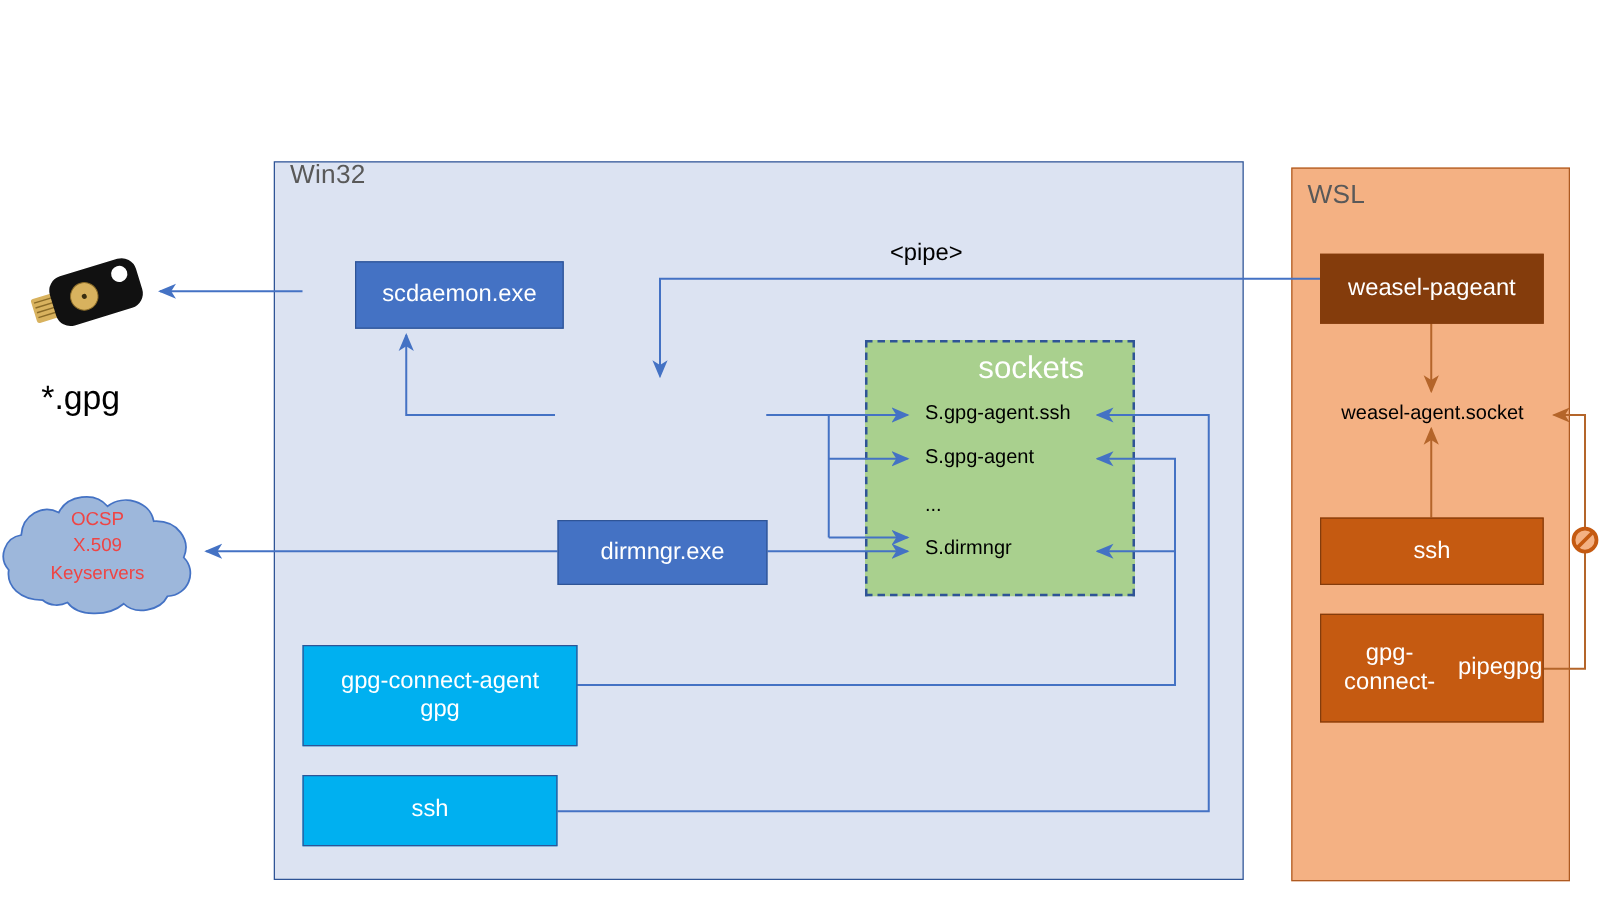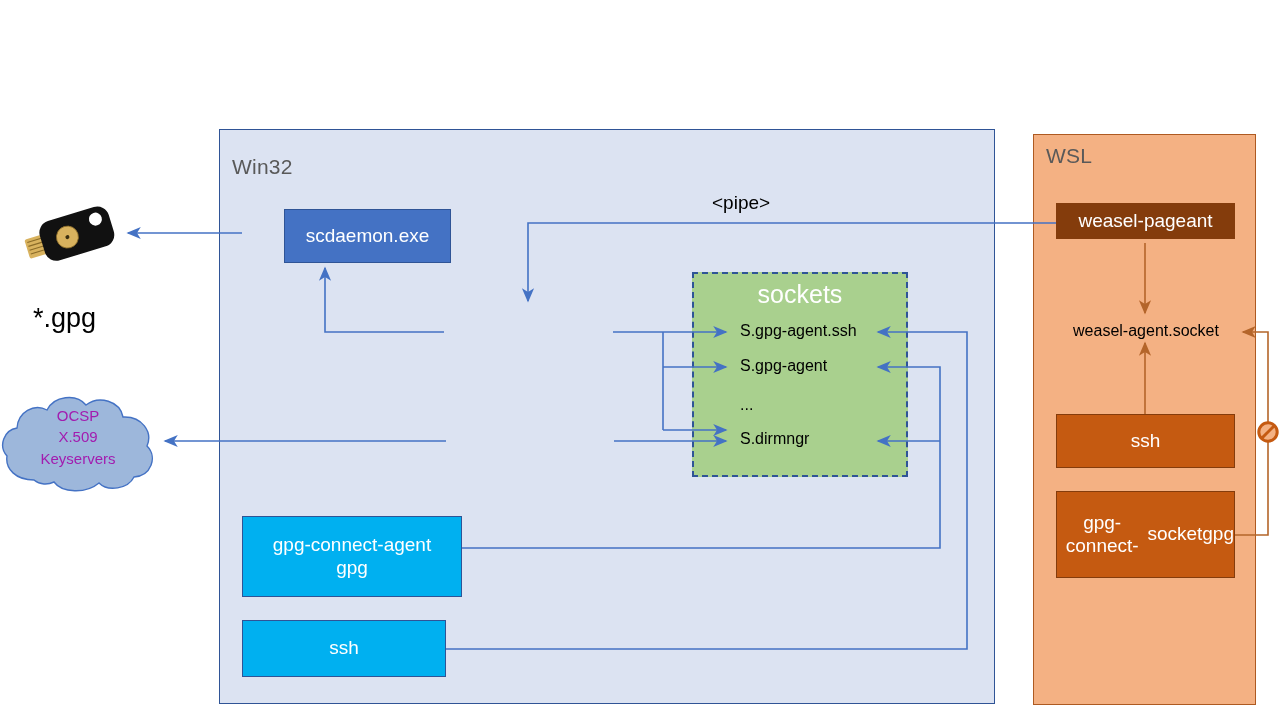--- a/index.html
+++ b/index.html
@@ -37,21 +37,21 @@
     width: 223px; height: 571px;
     background: #F4B183;
     border: 1.5px solid #AE5A21;
   }
   .container-title {
     position: absolute;
     font-size: 21px;
     color: #595959;
     letter-spacing: 0.2px;
   }
-  #win32-title { left: 232px; top: 155px; }
+  #win32-title { left: 232px; top: 128px; }
   #wsl-title   { left: 1046px; top: 144px; }
 
   .node {
     position: absolute;
     box-sizing: border-box;
     display: flex;
     align-items: center;
     justify-content: center;
     text-align: center;
     color: #ffffff;
@@ -76,40 +76,41 @@
     background: #C55A11;
     border: 1.3px solid #843C0C;
     font-size: 19px;
   }
 
   #node-scdaemon      { left: 242px; top: 209px; width: 167px; height: 54px; margin-left: 42px; }
   #node-gpg-agent     { left: 444px; top: 306px; width: 169px; height: 53px; }
   #node-dirmngr       { left: 446px; top: 416px; width: 168px; height: 52px; }
   #node-gca-gpg-win   { left: 242px; top: 516px; width: 220px; height: 81px; }
   #node-ssh-win       { left: 242px; top: 620px; width: 204px; height: 57px; }
-  #node-weasel-pageant{ left: 1056px; top: 203px; width: 179px; height: 36px; }
+  #node-weasel-pageant{ left: 1056px; top: 203px; width: 179px; height: 56px; }
   #node-ssh-wsl       { left: 1056px; top: 414px; width: 179px; height: 54px; }
   #node-gca-gpg-wsl   { left: 1056px; top: 491px; width: 179px; height: 87px;
                         flex-direction: row; justify-content: center; }
 
   #sockets-box {
     position: absolute;
     left: 692px; top: 272px;
     width: 216px; height: 205px;
     box-sizing: border-box;
     background: #A9D08E;
     border: 2px dashed #2F5496;
   }
   #sockets-title {
     position: absolute;
     left: 692px; top: 280px;
     width: 216px;
     text-align: center;
     color: #ffffff;
     font-size: 25px;
+    padding-left: 25px;
   }
   .socket-label {
     position: absolute;
     left: 740px;
     color: #000000;
     font-size: 16px;
     white-space: nowrap;
   }
   #socket-0 { top: 322px; }
   #socket-1 { top: 357px; }
@@ -136,21 +137,21 @@
     position: absolute;
     left: 33px; top: 303px;
     font-size: 27px;
     color: #000000;
   }
   #cloud-text {
     position: absolute;
     left: 18px; top: 405px;
     width: 120px;
     text-align: center;
-    color: #a21caf;
+    color: #ef4444;
     font-size: 15px;
     line-height: 1.42;
   }
   #yubikey { position: absolute; left: 12px; top: 193px; width: 112px; height: 92px; }
   #cloud   { position: absolute; left: 0px;  top: 384px; width: 160px; height: 116px; }
   #noentry { position: absolute; left: 1256px; top: 420px; width: 24px; height: 24px; }
 </style>
 </head>
 <body>
 
@@ -203,33 +204,34 @@
 
       <path d="M1145,243 L1145,313" marker-end="url(#arrow-brown)"></path>
 
       <path d="M1145,414 L1145,343" marker-end="url(#arrow-brown)"></path>
 
       <path d="M1235,535 L1268,535 L1268,332 L1243,332" marker-end="url(#arrow-brown)"></path>
     </g>
   </svg>
 
   <div class="node node-blue" id="node-scdaemon">scdaemon.exe</div>
+  <div class="node node-blue" id="node-dirmngr">dirmngr.exe</div>
   <div class="node node-cyan" id="node-gca-gpg-win">
     <div>
       <div>gpg-connect-agent</div>
       <div>gpg</div>
     </div>
   </div>
   <div class="node node-cyan" id="node-ssh-win">ssh</div>
 
   <div class="node node-darkbrown" id="node-weasel-pageant">weasel-pageant</div>
   <div class="node node-orange" id="node-ssh-wsl">ssh</div>
   <div class="node node-orange" id="node-gca-gpg-wsl">
     <div>gpg-connect-</div>
-    <div>socket</div>
+    <div>pipe</div>
     <div>gpg</div>
   </div>
 
   <div id="pipe-label">&lt;pipe&gt;</div>
   <div id="weasel-socket-label">weasel-agent.socket</div>
   <div id="gpg-file-label">*.gpg</div>
 
   <svg id="yubikey" viewBox="0 0 112 92">
     <g transform="rotate(-17 56 46)">
       <rect x="14" y="34" width="22" height="20" rx="2" fill="#D8B25E"></rect>

